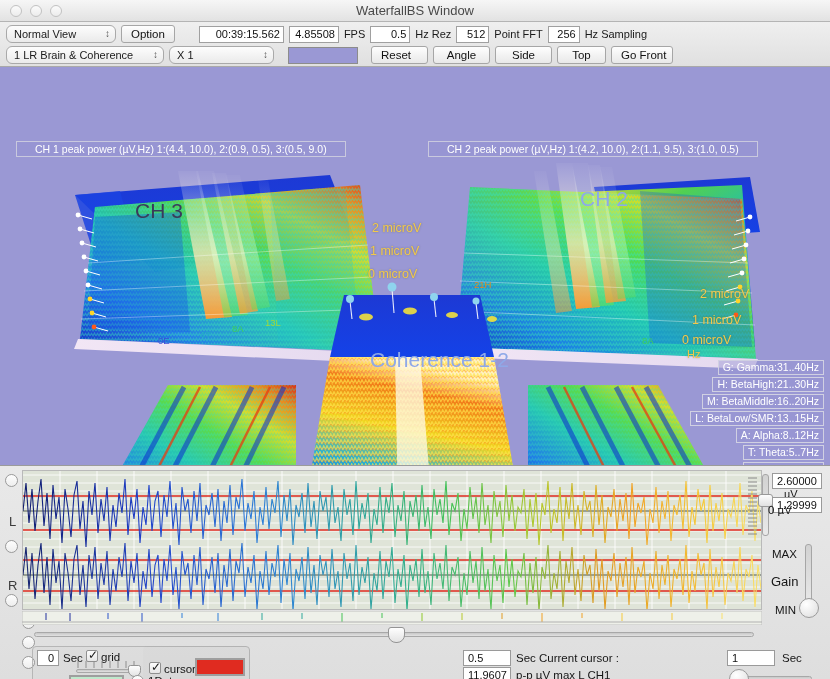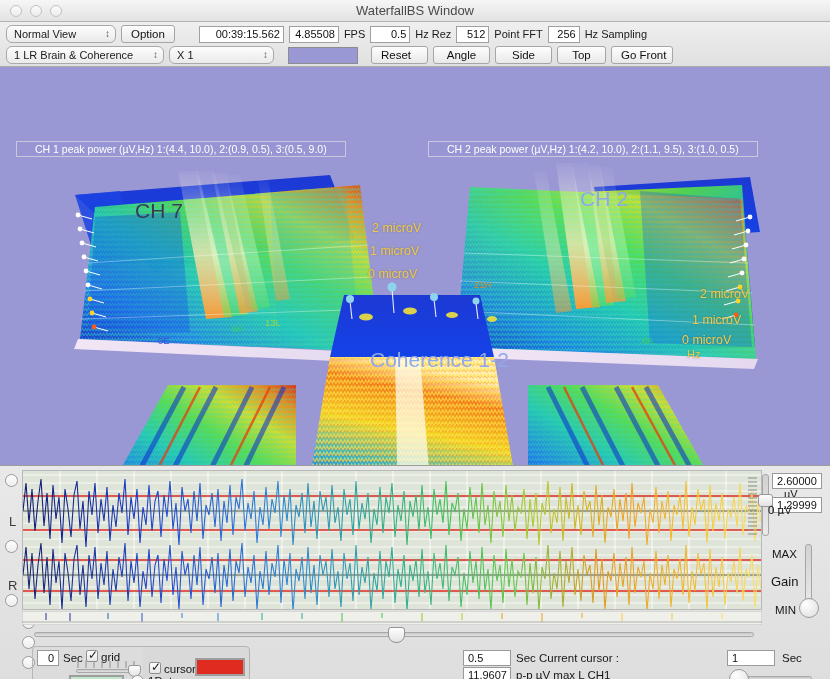--- a/index.html
+++ b/index.html
@@ -319,21 +319,21 @@
         </g>
         <g stroke="#e83c10" stroke-width="2.5" opacity=".75">
           <line x1="564" y1="320" x2="624" y2="440"></line>
             <line x1="632" y1="320" x2="698" y2="440"></line>
         </g>
       </g>
 
       <polygon points="306,446 524,446 524,452 306,452" fill="#efe2f4" opacity=".8"></polygon>
     </svg>
 
-    <div class="plotTitleDark" style="left:135px;top:132px">CH 7</div>
+    <div class="plotTitleDark" style="left:135px;top:132px">CH 3</div>
     <div class="plotTitle" style="left:580px;top:120px">CH 2</div>
     <div class="plotTitle" style="left:370px;top:281px">Coherence 1-2</div>
 
     <div class="tagbox" style="left:16px;top:74px">CH 1 peak power (µV,Hz) 1:(4.4, 10.0), 2:(0.9, 0.5), 3:(0.5, 9.0)</div>
     <div class="tagbox" style="left:428px;top:74px">CH 2 peak power (µV,Hz) 1:(4.2, 10.0), 2:(1.1, 9.5), 3:(1.0, 0.5)</div>
 
     <div class="axlab" style="left:372px;top:154px">2 microV</div>
     <div class="axlab" style="left:370px;top:177px">1 microV</div>
     <div class="axlab" style="left:368px;top:200px">0 microV</div>
 
@@ -343,20 +343,30 @@
     <div class="axlab" style="left:687px;top:281px;font-size:11px">Hz</div>
 
     <div class="freqtick" style="left:158px;top:268px;color:#3b4fd8">0E</div>
     <div class="freqtick" style="left:200px;top:262px;color:#23a8c8">4T</div>
     <div class="freqtick" style="left:232px;top:256px;color:#3fcf5a">8A</div>
     <div class="freqtick" style="left:265px;top:250px;color:#9fd93a">13L</div>
 
     <div class="freqtick" style="left:642px;top:268px;color:#3fcf5a">8A</div>
     <div class="freqtick" style="left:474px;top:212px;color:#e08a1e">21H</div>
 
+    <div class="legend">
+      <div>G: Gamma:31..40Hz</div>
+      <div>H: BetaHigh:21..30Hz</div>
+      <div>M: BetaMiddle:16..20Hz</div>
+      <div>L: BetaLow/SMR:13..15Hz</div>
+      <div>A: Alpha:8..12Hz</div>
+      <div>T: Theta:5..7Hz</div>
+      <div>D: Delta:2..4Hz</div>
+
+    </div>
 
   </div>
 
   <div class="wavepanel">
 
     <div class="wavebox">
       <svg width="740" height="140">
         <defs>
           <linearGradient id="wvgrad" x1="0" y1="0" x2="1" y2="0">
             <stop offset="0%" stop-color="#101c6e"></stop>

